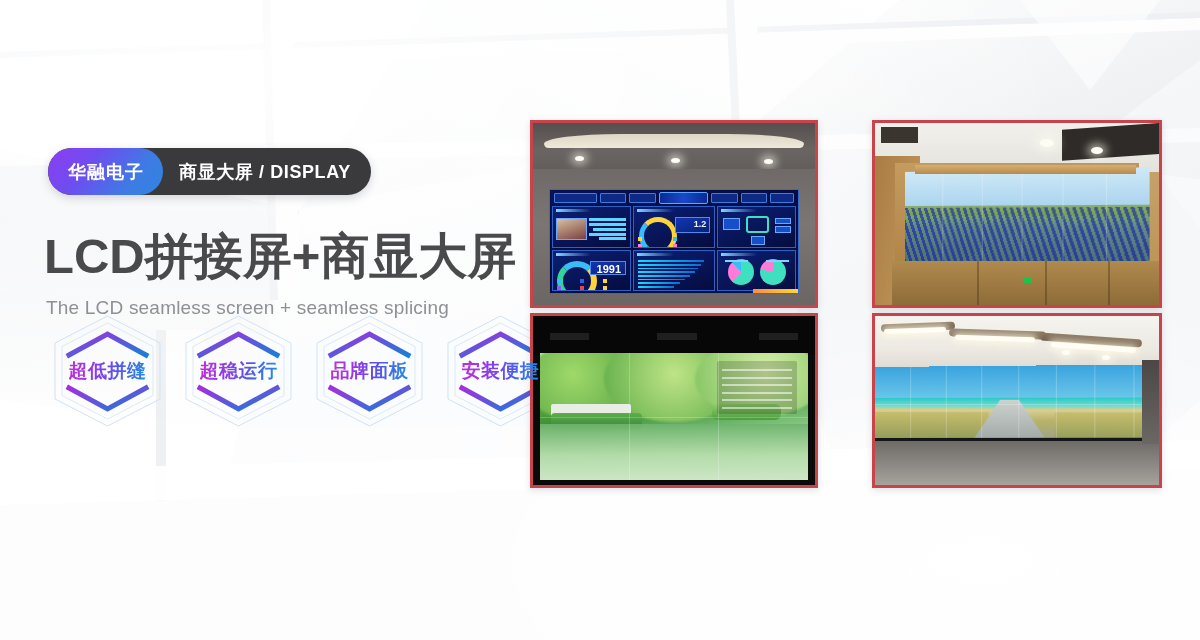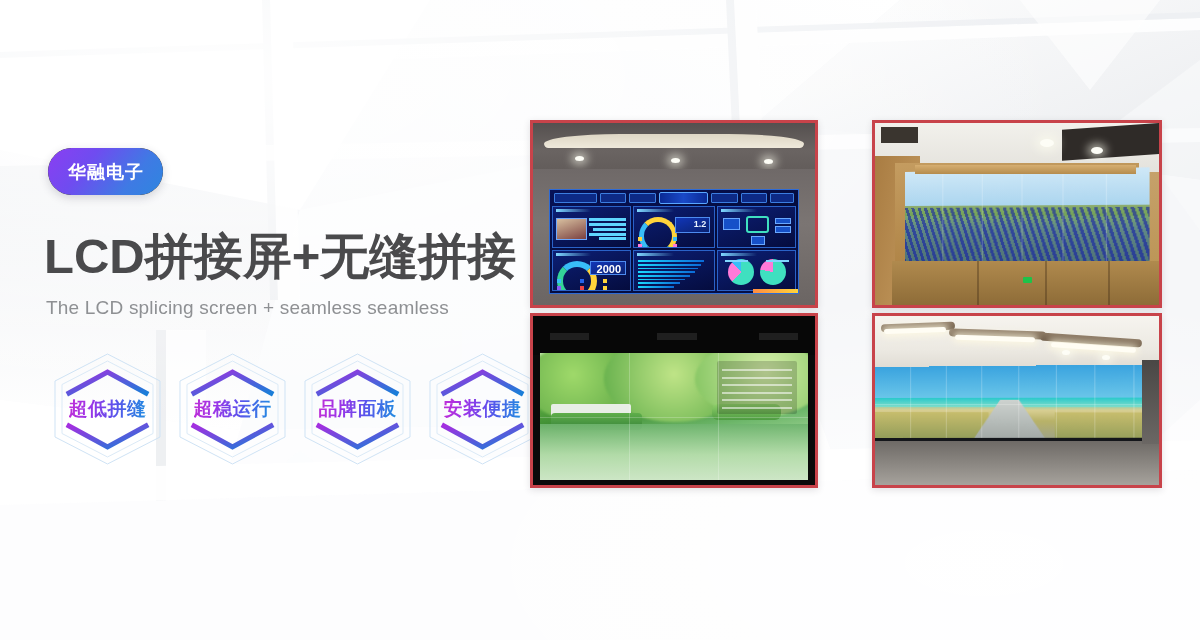--- a/index.html
+++ b/index.html
@@ -78,23 +78,23 @@
     left: 46px; top: 297px;
     font-size: 19px;
     color: #8e9093;
     letter-spacing: .2px;
     white-space: nowrap;
   }
 
   
   .features {
     position: absolute;
-    left: 48px; top: 350px;
+    left: 48px; top: 312px;
     display: flex;
-    gap: 6px;
+    gap: 12px;
   }
   .feature {
     position: relative;
     width: 119px; height: 118px;
     display: flex; align-items: center; justify-content: center;
   }
   .feature svg { position: absolute; left: 0; top: 0; }
   .feature .flabel {
     position: relative;
     z-index: 3;
@@ -316,24 +316,25 @@
     </g>
 
     <polygon points="0,470 1200,440 1200,470 0,505" fill="#ffffff" opacity=".9"></polygon>
     <polygon points="0,505 1200,470 1200,640 0,640" fill="#fdfdfe" opacity=".95"></polygon>
   </svg>
 
   <div class="bg-layer bg-glow"></div>
 
   <div class="brand-pill">
     <div class="brand-chip">华融电子</div>
+    <div class="brand-sub">商显大屏 / DISPLAY</div>
   </div>
 
-  <div class="headline">LCD拼接屏+无缝拼接</div>
-  <div class="subhead">The LCD splicing screen + seamless seamless</div>
+  <div class="headline">LCD拼接屏+商显大屏</div>
+  <div class="subhead">The LCD seamless screen + seamless splicing</div>
 
   <div class="features">
 
     <div class="feature">
       <svg width="119" height="118" viewBox="0 0 119 118" aria-hidden="true">
         <defs>
           <linearGradient id="hexstroke0" x1="0" y1="0" x2="1" y2="1">
             <stop offset="0%" stop-color="#a32fe0"></stop>
               <stop offset="100%" stop-color="#1a7ed8"></stop>
           </linearGradient>
@@ -444,21 +445,21 @@
               <div style="position:absolute;left:6%;top:28%;width:22%;height:30%;background:#1650c8;border:1px solid #6aa8ff;"></div>
               <div style="position:absolute;left:36%;top:22%;width:30%;height:44%;border:2px solid #3fe0c0;border-radius:3px;"></div>
               <div style="position:absolute;right:6%;top:26%;width:20%;height:16%;background:#1650c8;border:1px solid #6aa8ff;"></div>
               <div style="position:absolute;right:6%;top:48%;width:20%;height:16%;background:#1650c8;border:1px solid #6aa8ff;"></div>
               <div style="position:absolute;left:42%;bottom:5%;width:18%;height:22%;background:#1650c8;border:1px solid #6aa8ff;"></div>
             </div>
 
             <div class="panel">
               <div class="ring" style="left:6%;top:26%;width:40px;height:40px;border:6px solid transparent;border-top-color:#38bdf8;border-right-color:#ffd43b;border-bottom-color:#ff7ad9;border-left-color:#34d399;"></div>
               <div style="position:absolute;right:5%;top:26%;width:46%;height:36%;background:linear-gradient(160deg,#1136b8,#0a2170);border:1px solid #4d8bf0;"></div>
-              <div style="position:absolute;right:11%;top:31%;font-size:11px;color:#ffffff;font-weight:bold;">2000</div>
+              <div style="position:absolute;right:11%;top:31%;font-size:11px;color:#ffffff;font-weight:bold;">1991</div>
               <div style="position:absolute;left:6%;bottom:3%;width:90%;height:24%;">
                 <span style="position:absolute;left:0;top:0;width:4px;height:4px;background:#38bdf8;"></span>
                 <span style="position:absolute;left:0;top:7px;width:4px;height:4px;background:#8b5cf6;"></span>
 
                 <span style="position:absolute;left:33%;top:0;width:4px;height:4px;background:#2563eb;"></span>
                 <span style="position:absolute;left:33%;top:7px;width:4px;height:4px;background:#ef4444;"></span>
 
                 <span style="position:absolute;left:66%;top:0;width:4px;height:4px;background:#ffd43b;"></span>
                 <span style="position:absolute;left:66%;top:7px;width:4px;height:4px;background:#ffd43b;"></span>
 

